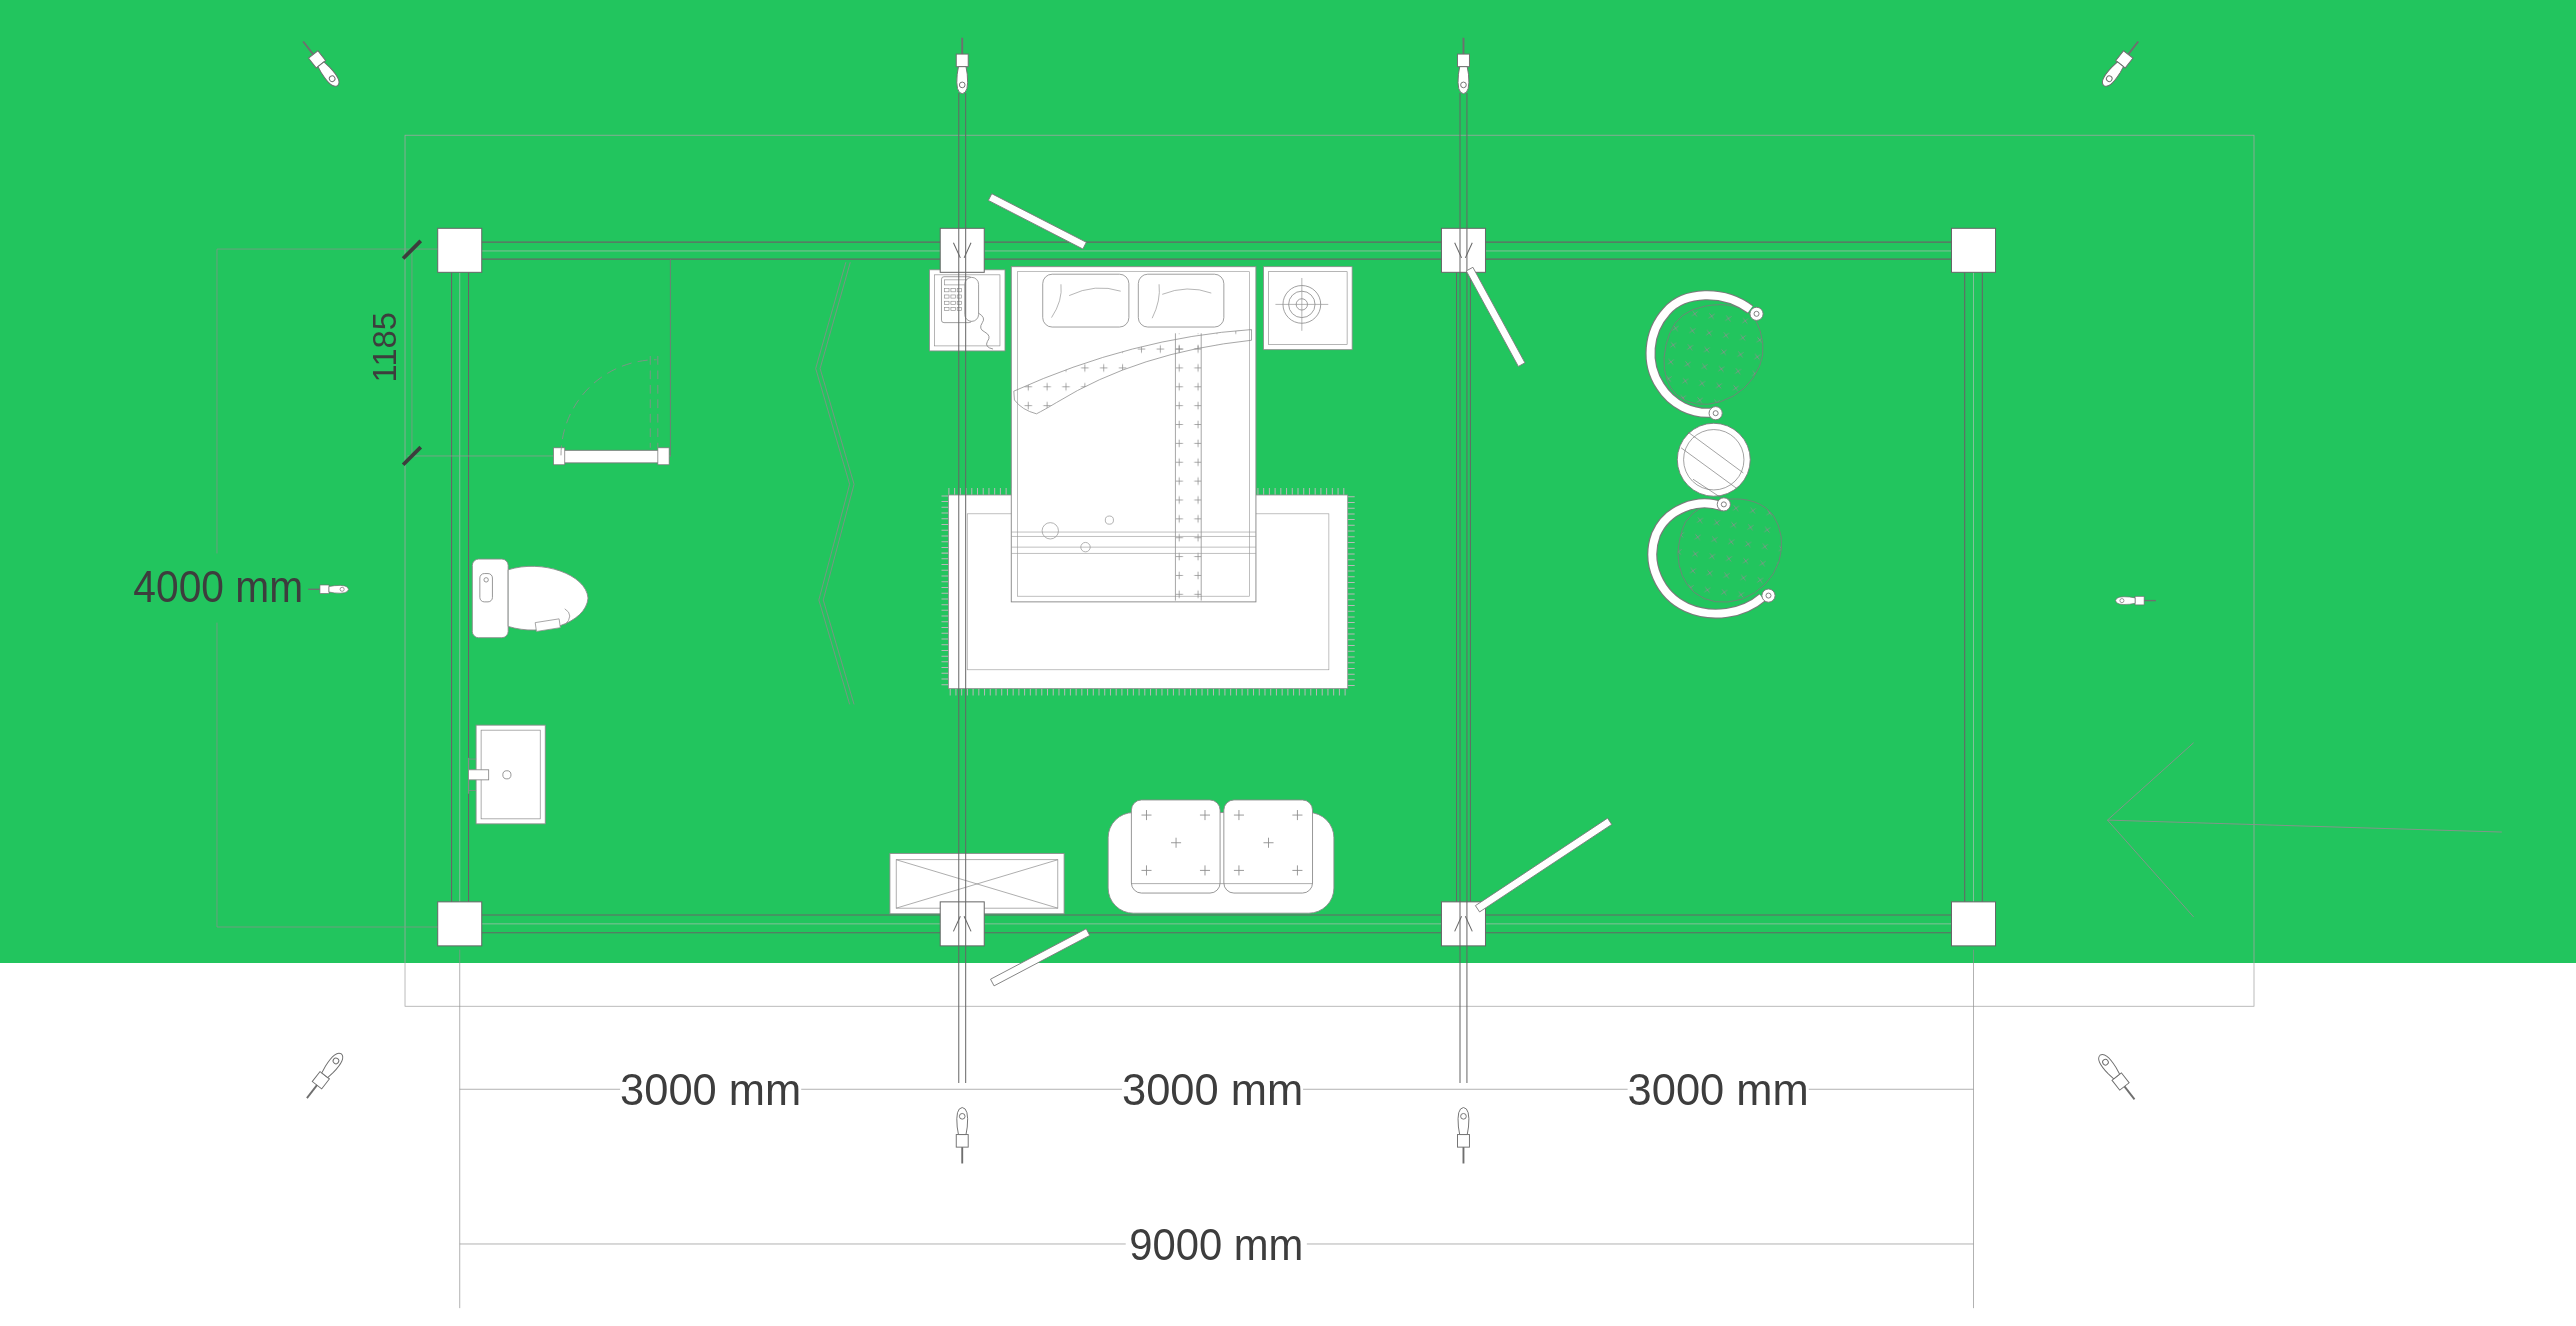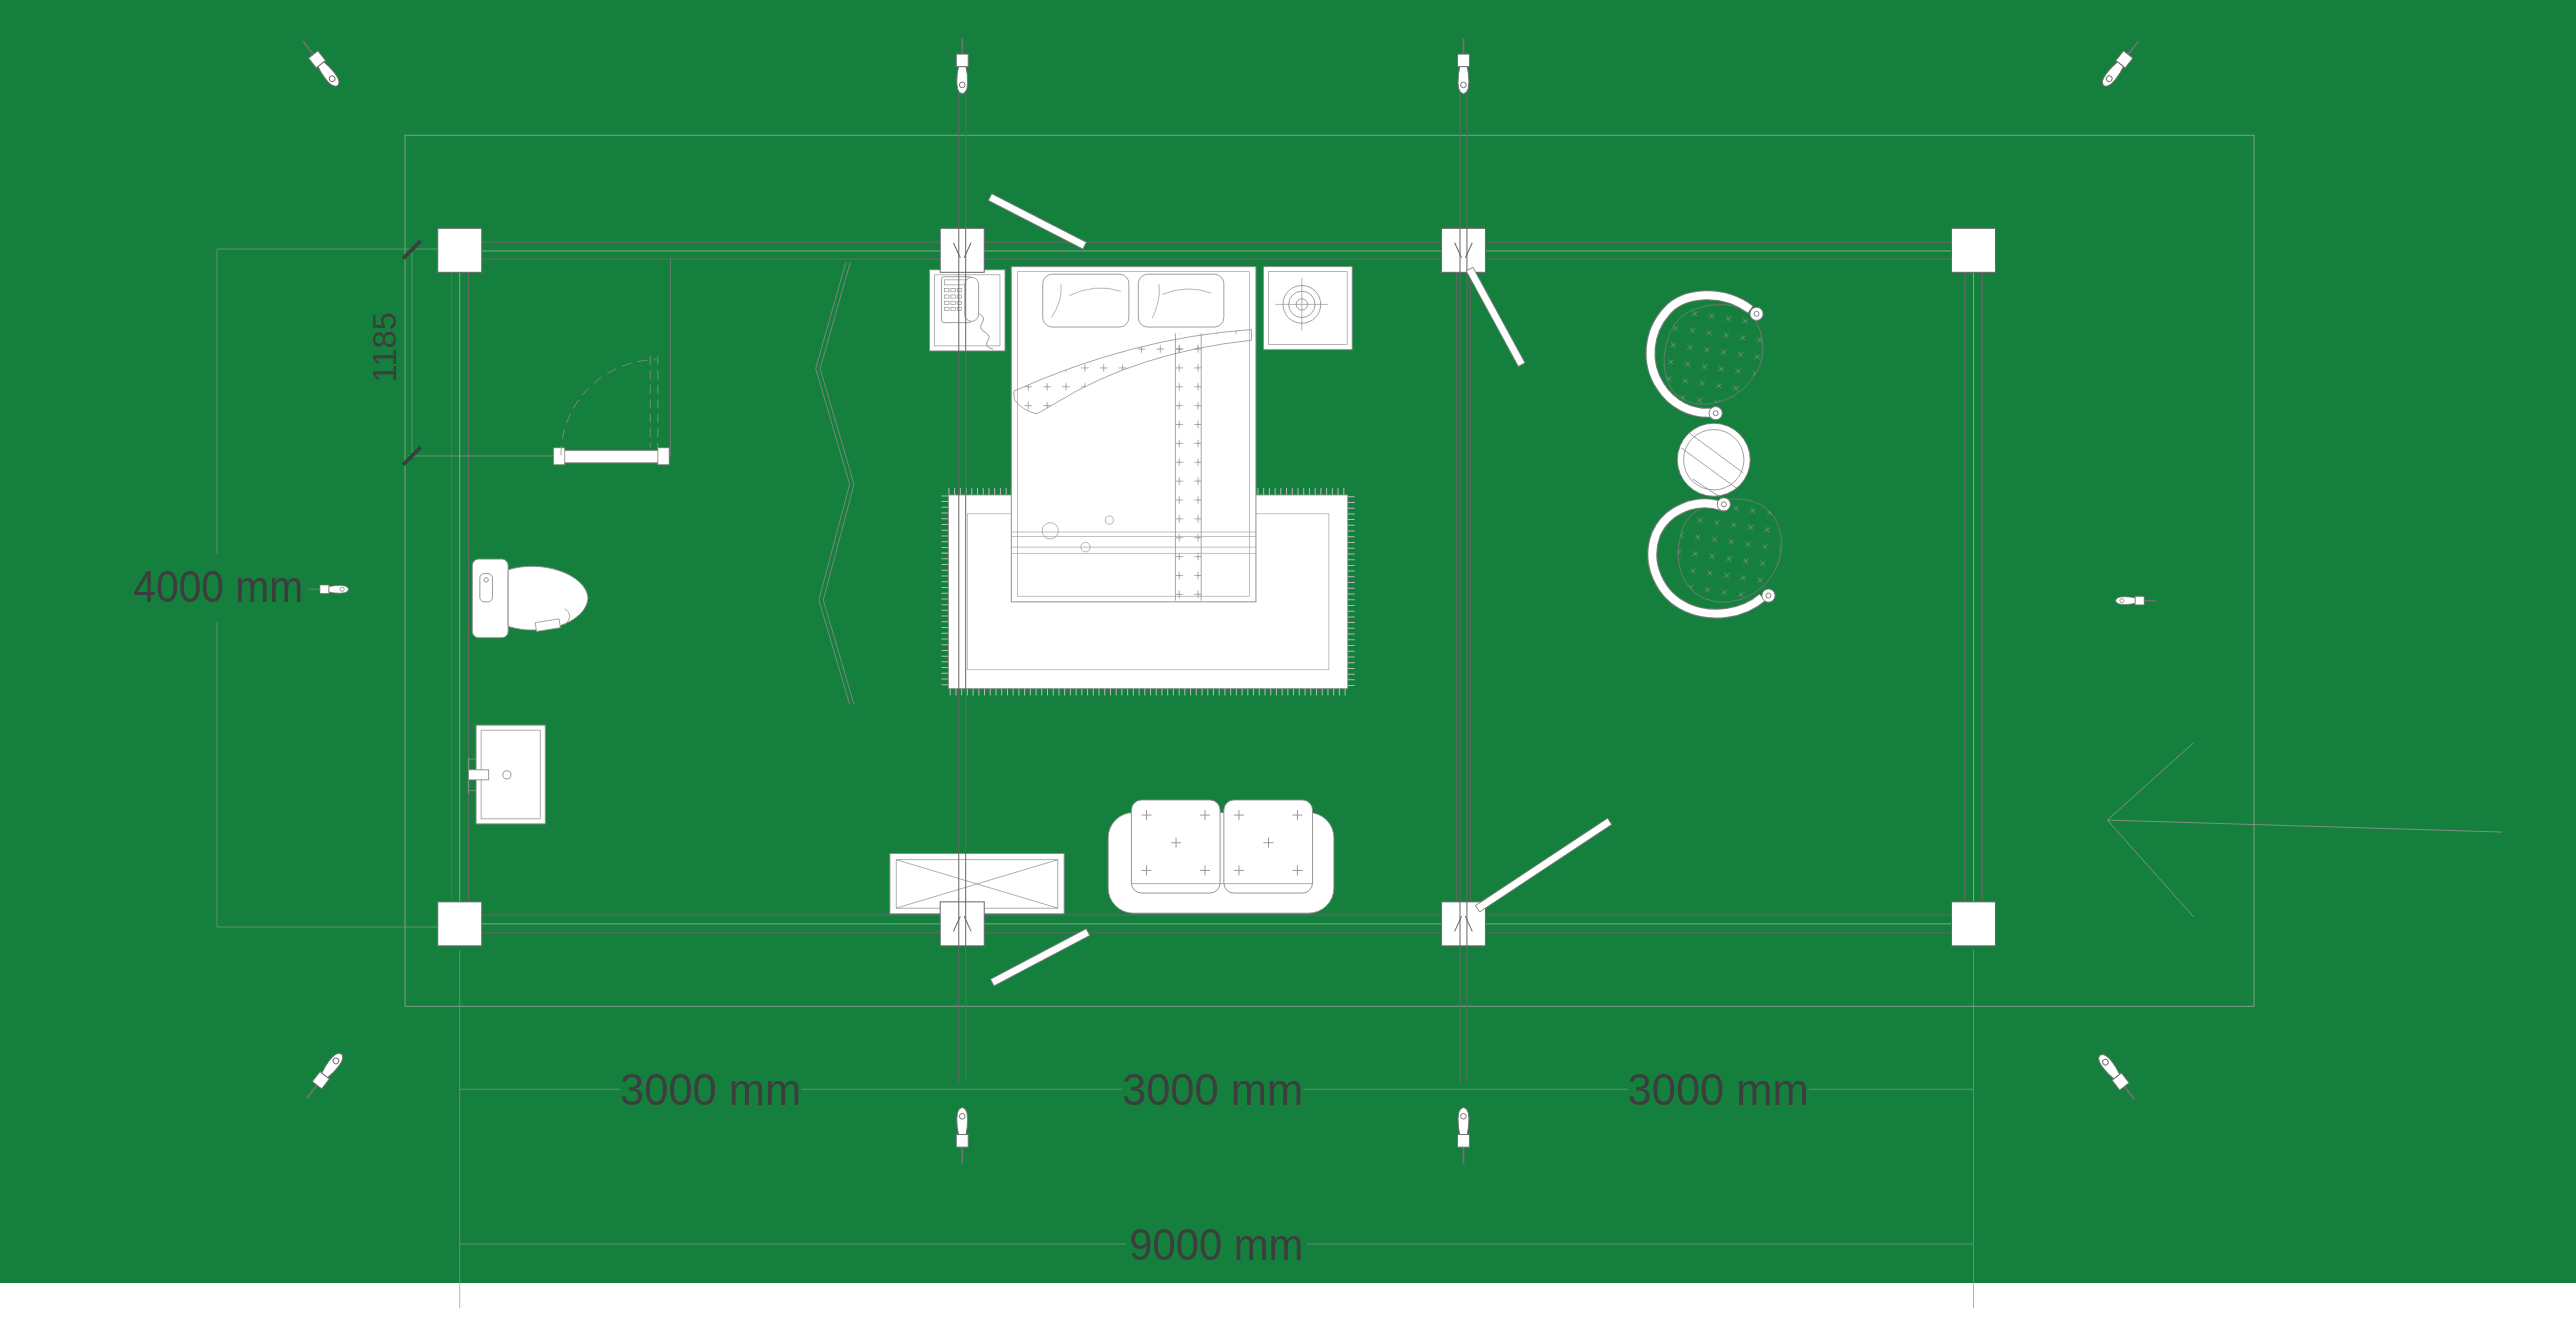--- a/index.html
+++ b/index.html
@@ -1,16 +1,16 @@
 <!DOCTYPE html>
 <html style="font-size:10px"><head>
 <meta charset="utf-8">
 <style>
   html,body{margin:0;padding:0;width:2576px;height:1327px;background:#fff;overflow:hidden;}
-  .page{position:relative;width:2576px;height:1283px;background:#15803d;}
+  .page{position:relative;width:2576px;height:963px;background:#22c55e;}
   svg{position:absolute;left:0;top:0;}
   text{font-family:"Liberation Sans", sans-serif;fill:#3d3d3d;}
 </style>
 </head>
 <body>
 
 <div class="page">
 <svg width="2576" height="1327" viewBox="0 0 4096 2110">
   <defs>
     <pattern id="xp" width="27" height="27" patternUnits="userSpaceOnUse" patternTransform="rotate(8)">

